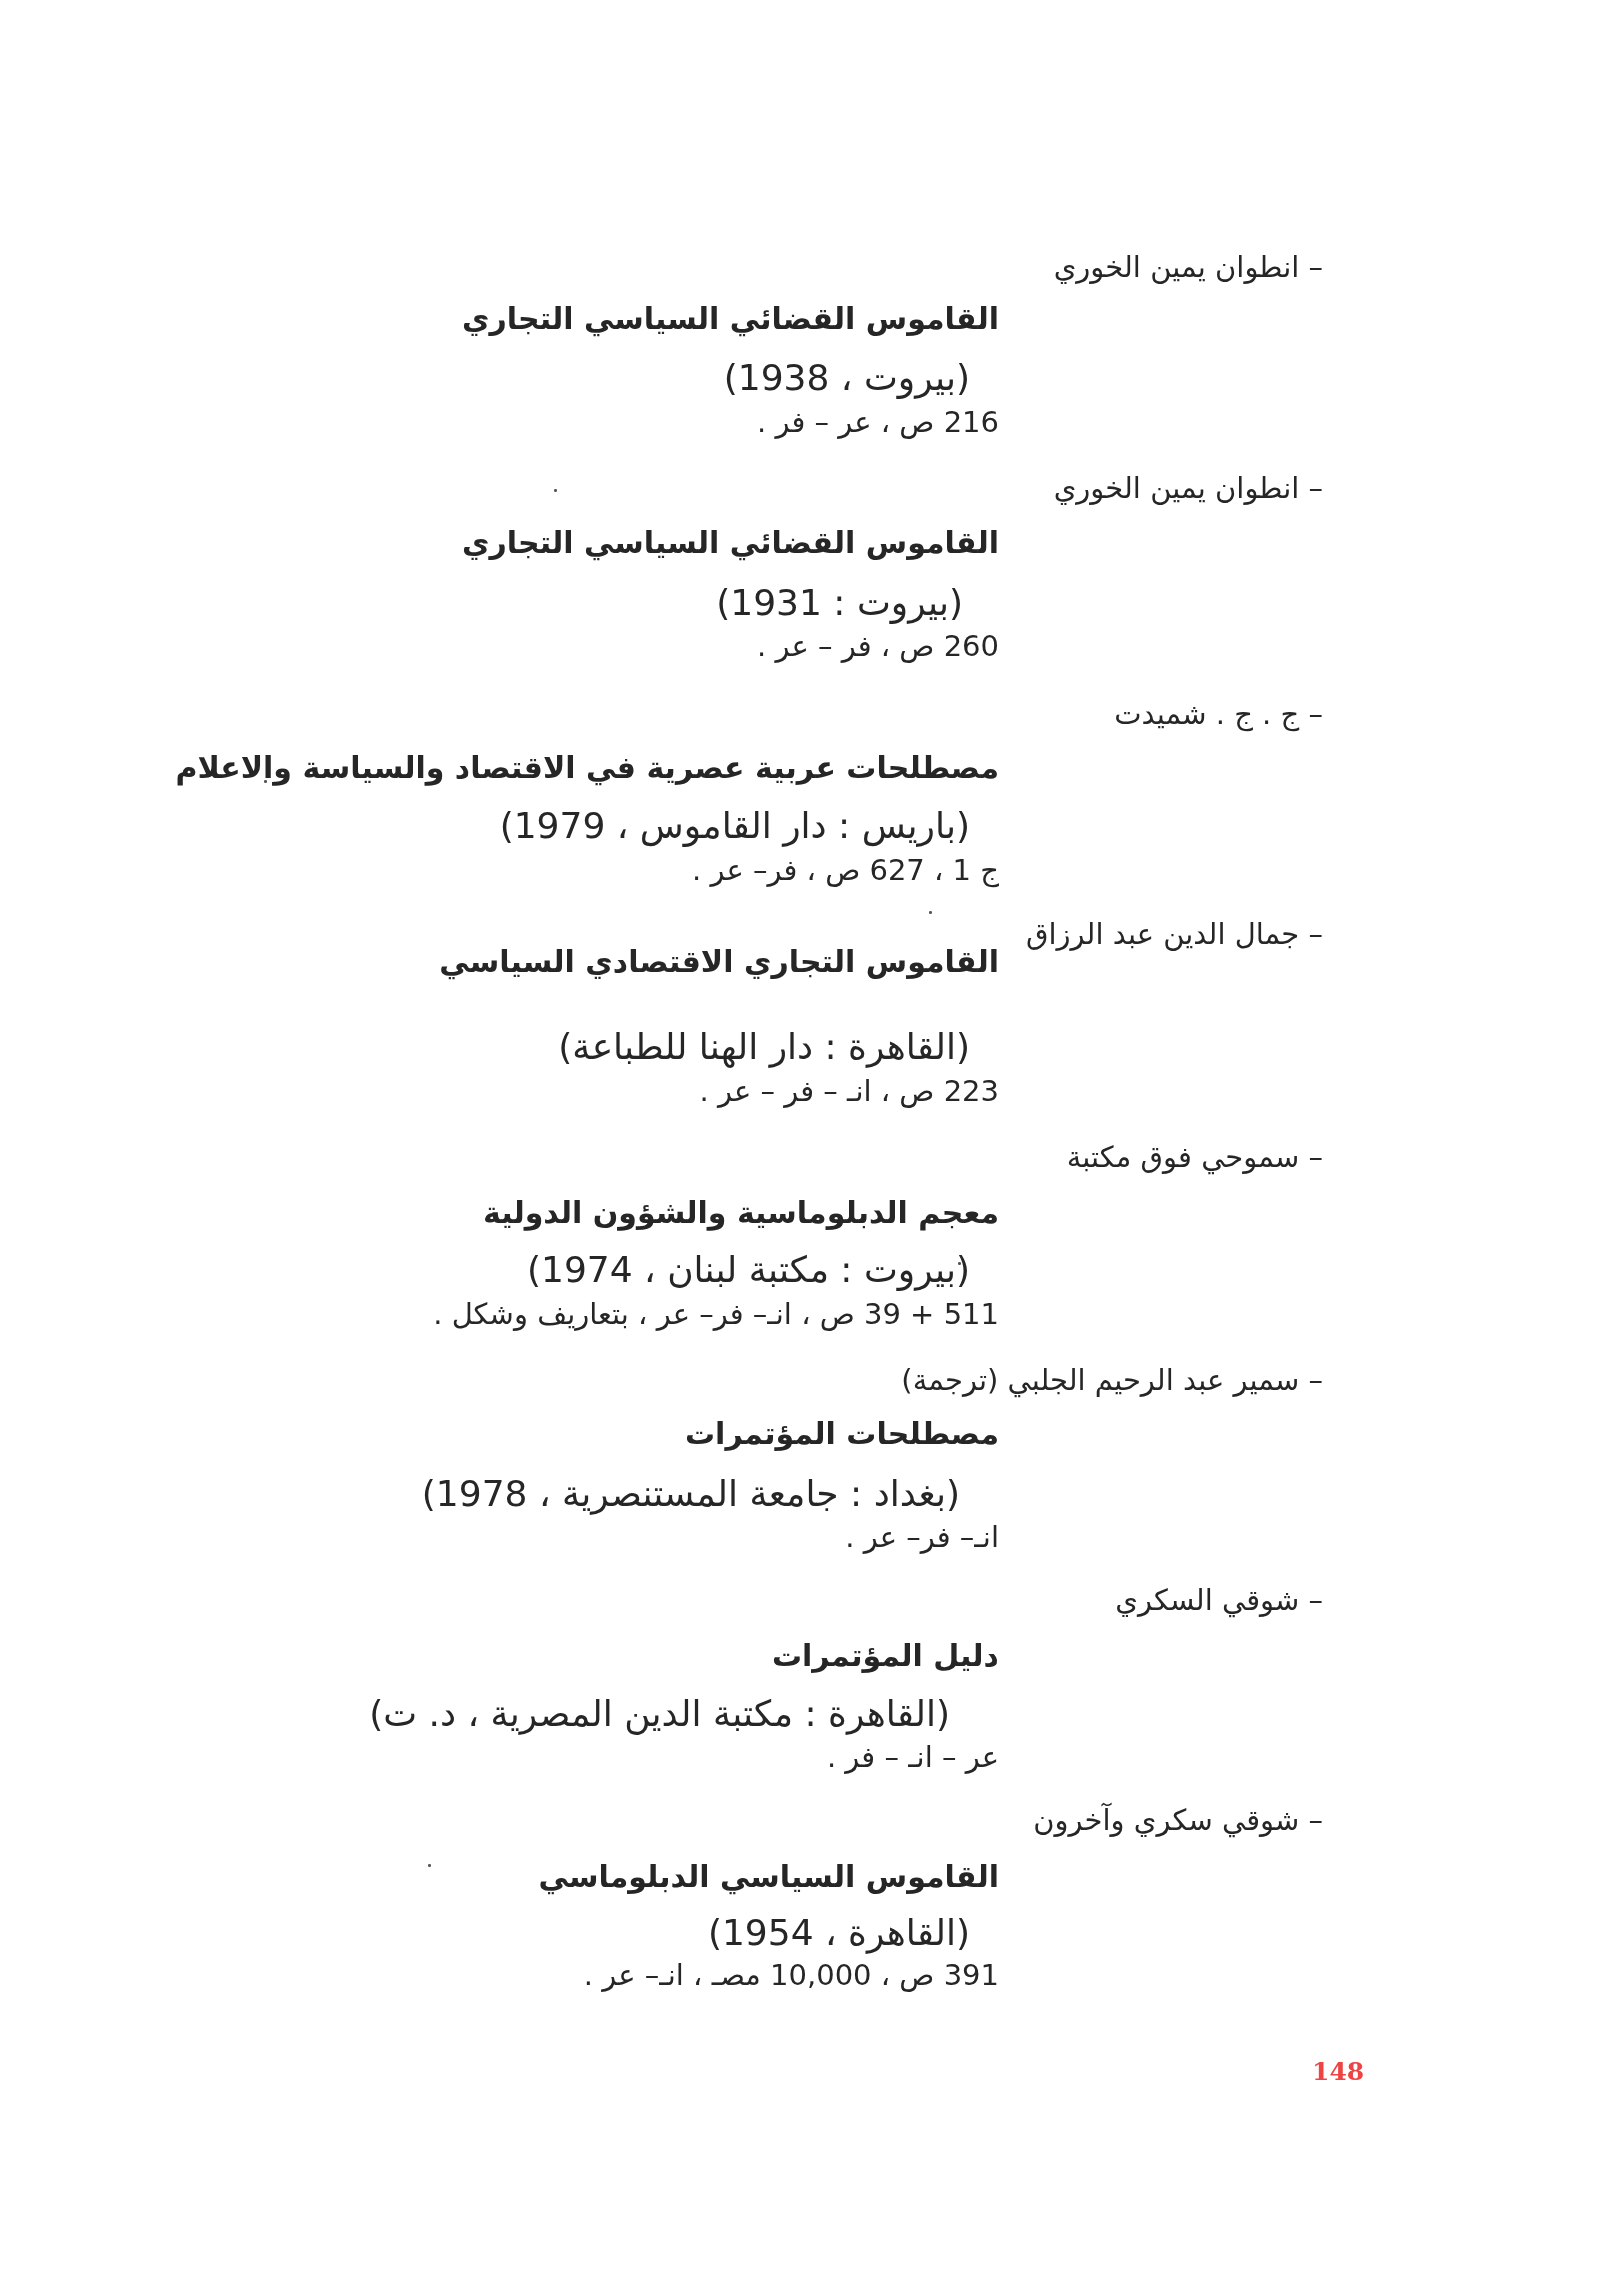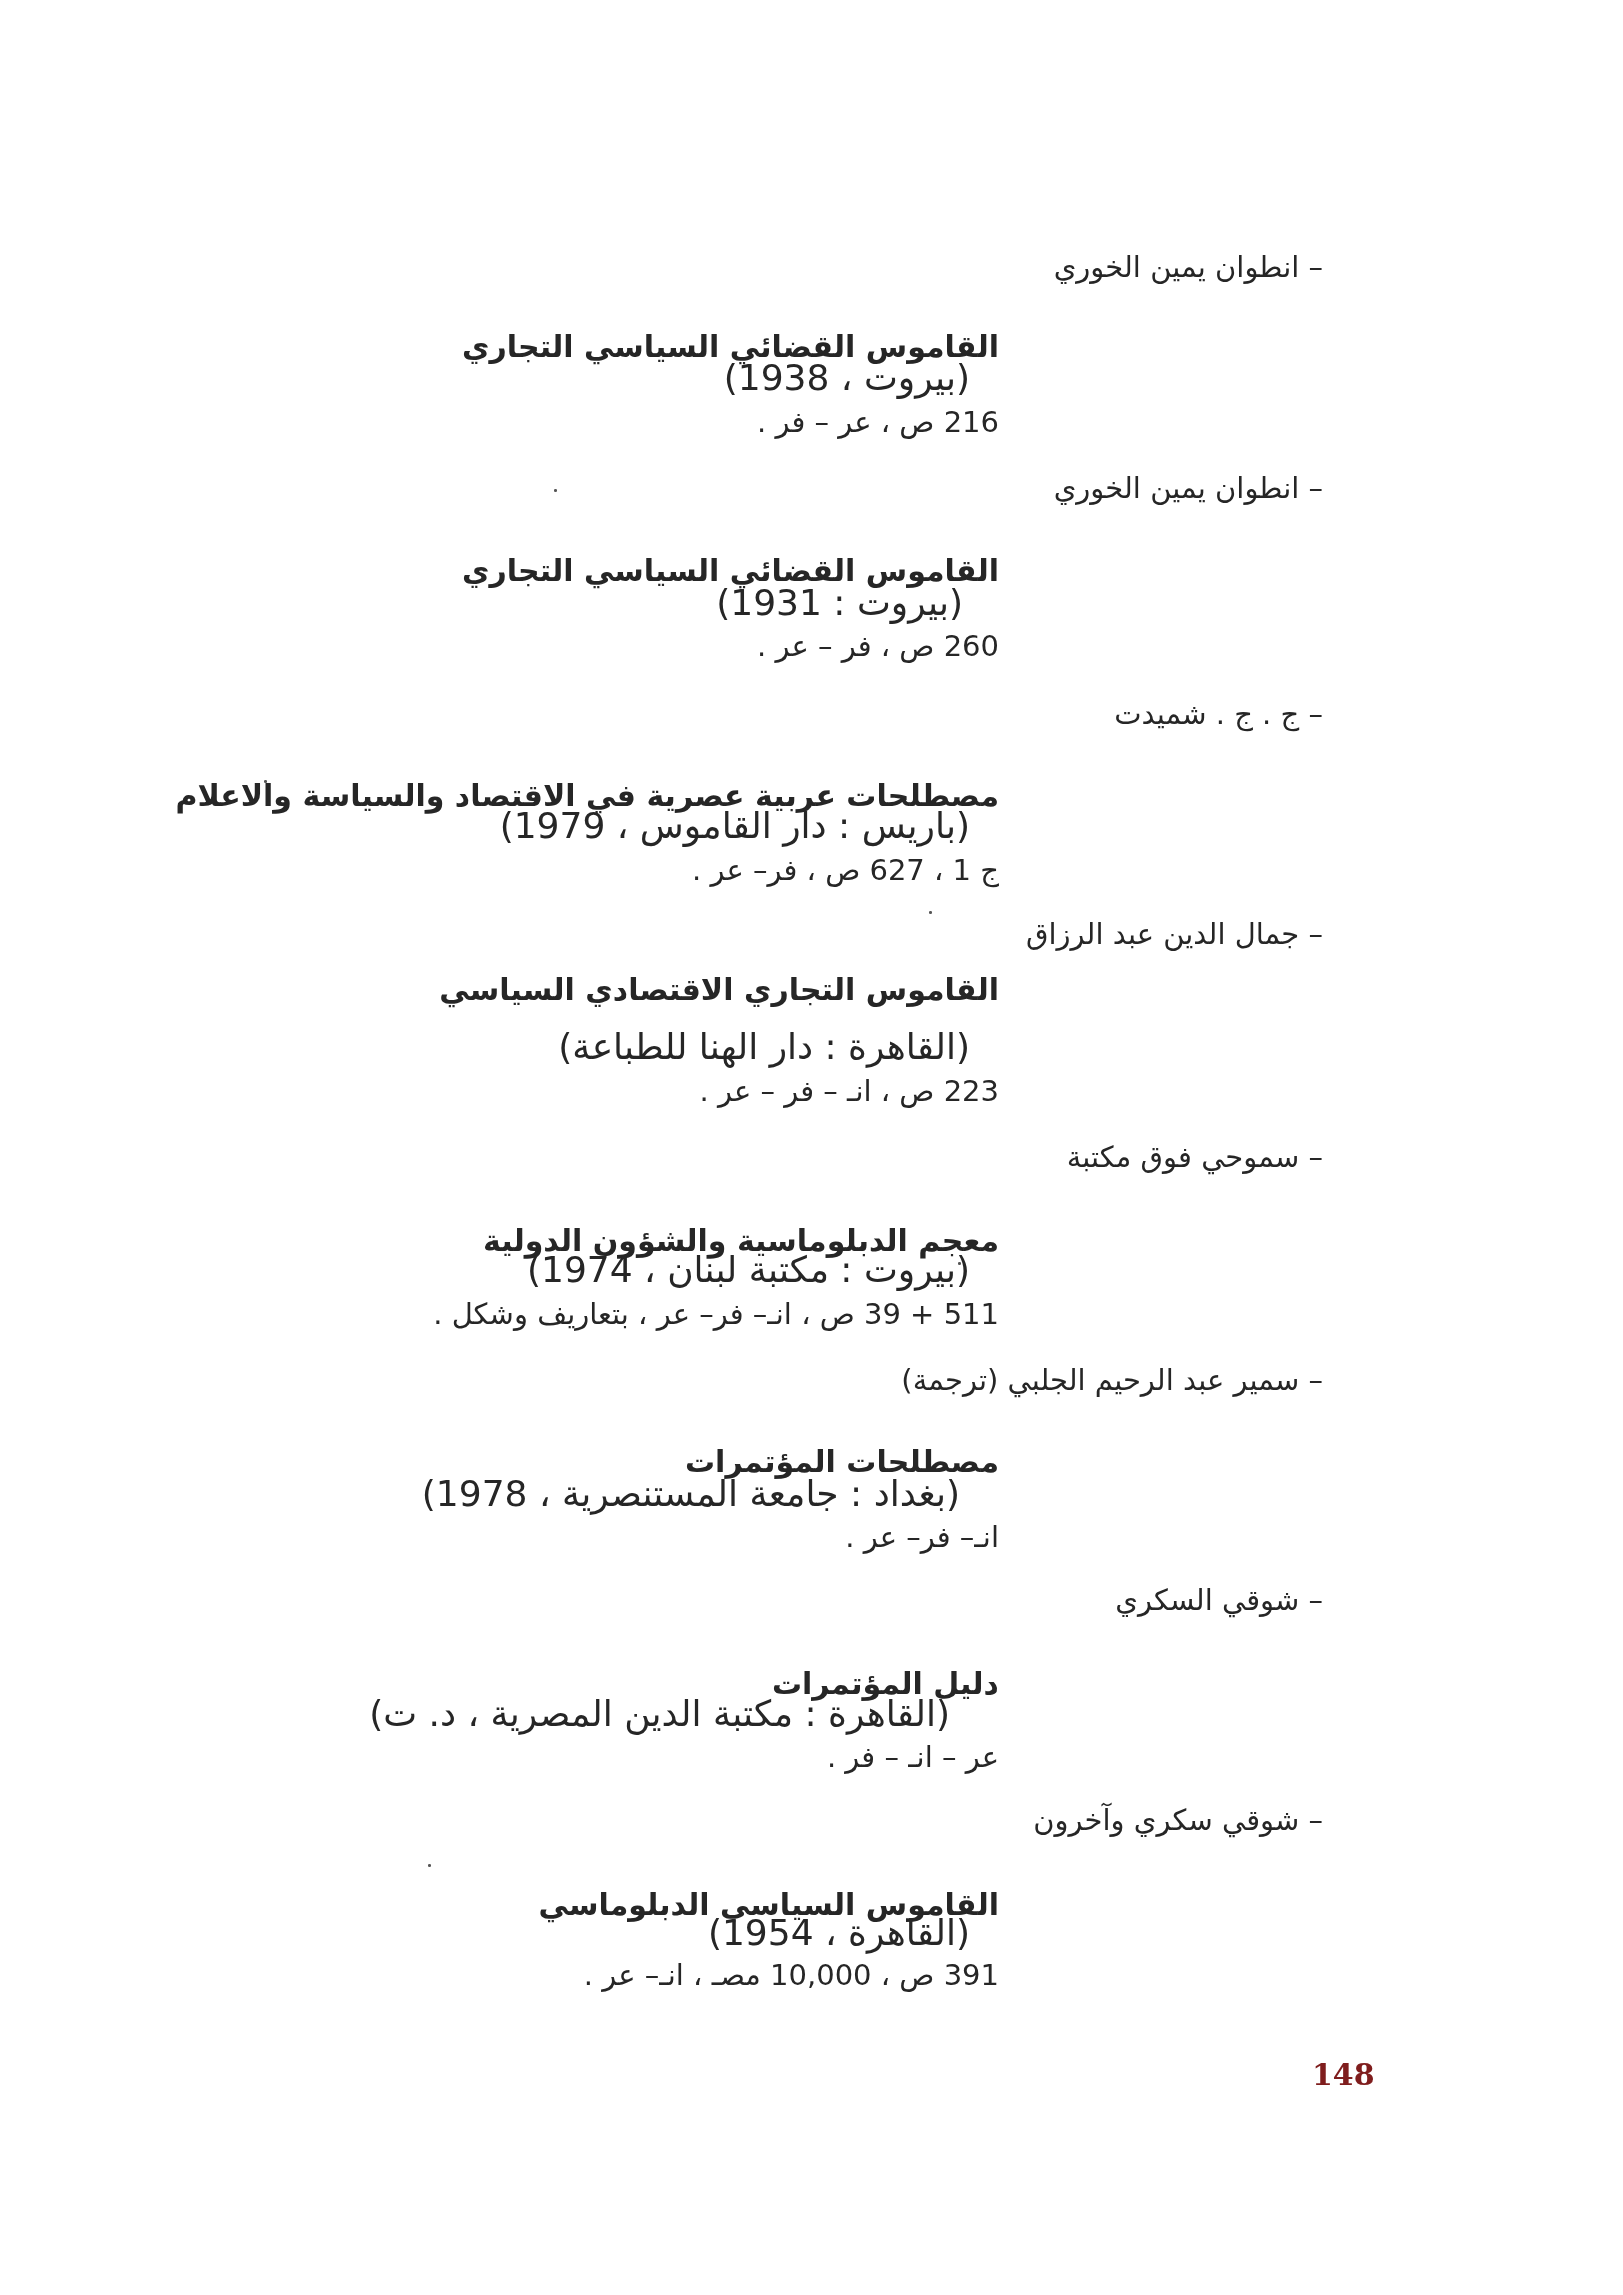--- a/index.html
+++ b/index.html
@@ -4,26 +4,26 @@
   <style>
     html, body { margin: 0; padding: 0; background: #ffffff; }
     body {
       width: 1624px; height: 2295px; position: relative; overflow: hidden;
       font-family: "DejaVu Sans", sans-serif; color: #262626;
     }
     .line {
       position: absolute; white-space: nowrap; direction: rtl; unicode-bidi: embed;
     }
     .author { font-size: 29px; right: 301px; }
-    .title  { font-size: 30px; font-weight: bold; right: 625px; margin-top: 28px; }
+    .title  { font-size: 30px; font-weight: bold; right: 625px; }
     .pub    { font-size: 36px; right: 654px; }
     .desc   { font-size: 29px; right: 625px; }
     .page-number {
       position: absolute; left: 1312px; top: 2057px;
-      font-family: "DejaVu Serif", serif; font-weight: bold; font-size: 30px; color: #7f1d1d;
+      font-family: "DejaVu Serif", serif; font-weight: bold; font-size: 25px; color: #ef4444;
     }
     .speck { position: absolute; width: 2.6px; height: 2.6px; background: #555; border-radius: 50%; }
   </style>
 </head>
 <body>
 
 <div>
 
   <div>
     <div class="line author" style="top:250px;">– انطوان يمين الخوري</div>

